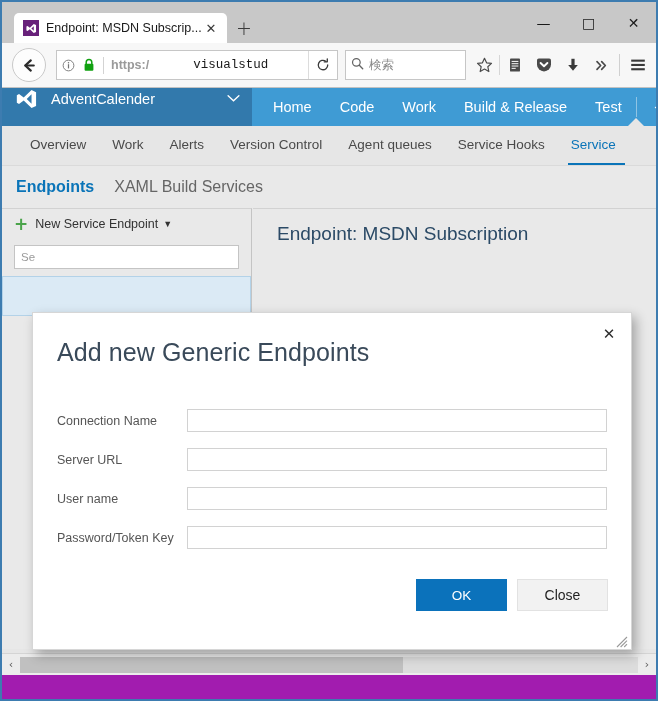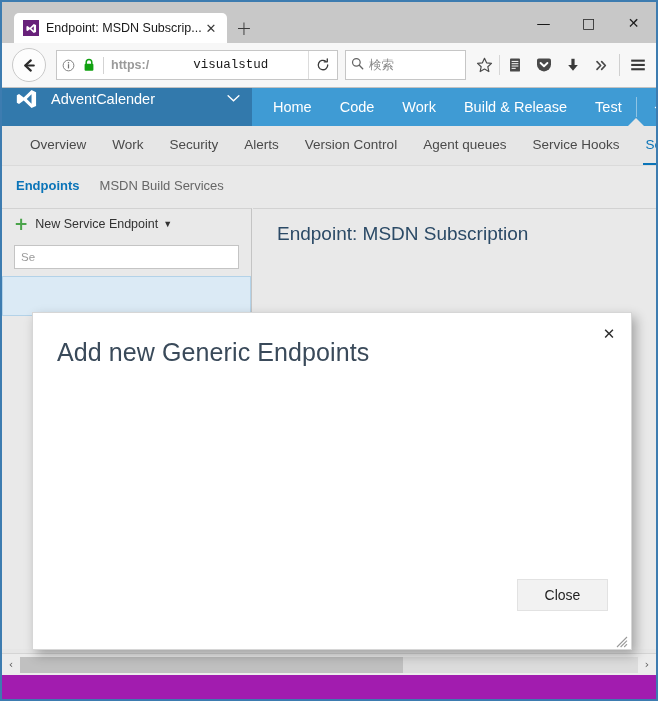--- a/index.html
+++ b/index.html
@@ -222,21 +222,21 @@
   
   #admin-body {
     position: absolute; left: 0; right: 0; top: 78px; bottom: 26px;
     background: #e9e9e9;
   }
   #endpoint-pivot {
     display: flex; align-items: center;
     padding: 12px 0 10px 14px;
   }
   .pivot-item {
-    font-size: 13px; color: #666666; margin-right: 20px;
+    font-size: 16px; color: #666666; margin-right: 20px;
     white-space: nowrap;
   }
   .pivot-item.active { color: #0a74b8; font-weight: bold; }
 
   #left-pane {
     position: absolute; left: 0; top: 42px; bottom: 0; width: 250px;
     border-top: 1px solid #d2d2d2;
     border-right: 1px solid #c4c4c4;
     background: #e9e9e9;
   }
@@ -521,33 +521,32 @@
             </g>
           </svg>
         </span>
       </div>
       <div id="nav-caret"></div>
     </div>
 
     <div id="vsts-subnav">
       <div class="subnav-item">Overview</div>
       <div class="subnav-item">Work</div>
-      <div class="subnav-item">Security</div>
       <div class="subnav-item">Alerts</div>
       <div class="subnav-item">Version Control</div>
       <div class="subnav-item">Agent queues</div>
       <div class="subnav-item">Service Hooks</div>
       <div class="subnav-item active">Service</div>
     </div>
 
     <div id="admin-body">
 
       <div id="endpoint-pivot">
         <span class="pivot-item active">Endpoints</span>
-        <span class="pivot-item">MSDN Build Services</span>
+        <span class="pivot-item">XAML Build Services</span>
       </div>
 
       <div id="left-pane">
         <div id="new-endpoint-button">
           <span id="plus-icon">+</span>
           <span id="new-endpoint-label">New Service Endpoint</span>
           <span id="new-endpoint-caret">▼</span>
         </div>
         <div id="endpoint-search">
           <span id="endpoint-search-text">Se</span>
@@ -570,22 +569,41 @@
       </div>
       <div class="hsb-arrow">›</div>
     </div>
 
     <div id="dialog-shadow">
 
       <div id="dialog-close">✕</div>
 
       <div id="dialog-title">Add new Generic Endpoints</div>
 
+      <div id="dialog-form">
+        <div class="form-row">
+          <span class="form-label">Connection Name</span>
+          <input class="form-input" type="text" value="" style="">
+        </div>
+        <div class="form-row">
+          <span class="form-label">Server URL</span>
+          <input class="form-input" type="text" value="" style="">
+        </div>
+        <div class="form-row">
+          <span class="form-label">User name</span>
+          <input class="form-input" type="text" value="" style="">
+        </div>
+        <div class="form-row">
+          <span class="form-label">Password/Token Key</span>
+          <input class="form-input" type="password" value="" style="">
+        </div>
+      </div>
 
       <div id="dialog-buttons">
+        <button id="ok-button">OK</button>
         <button id="close-button">Close</button>
       </div>
 
       <div id="dialog-resize-grip">
         <svg width="12" height="12" viewBox="0 0 12 12">
           <g stroke="#9a9a9a" stroke-width="1.1">
             <path d="M11 1 L1 11"></path>
               <path d="M11 4.6 L4.6 11"></path>
               <path d="M11 8.2 L8.2 11"></path>
           </g>

